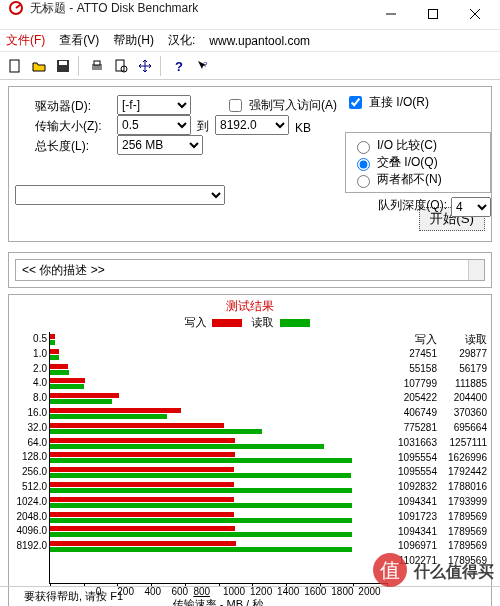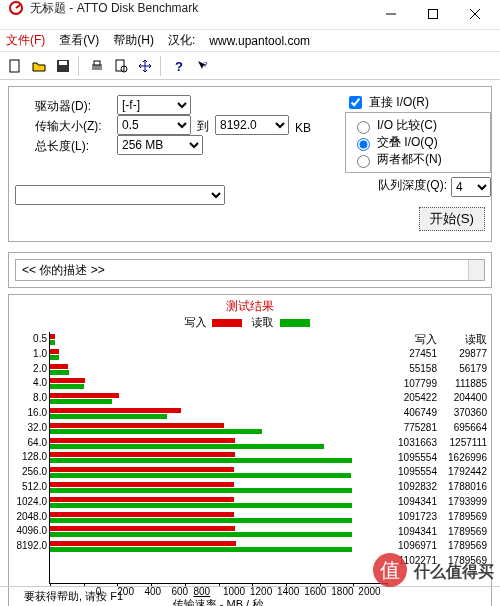--- a/index.html
+++ b/index.html
@@ -221,35 +221,39 @@
       </svg>
     </div>
 </div>
 
 <div class="panel" style="position:relative">
   <div class="groupbox" style="min-height:130px">
     <div class="ctrl-row" style="position:relative">
       <span class="lbl">驱动器(D):</span>
       <select class="sel"><option>[-f-]</option></select>
       <span style="width:22px"></span>
+      <label class="chk">
+          <input type="checkbox" style="">
+          <span>强制写入访问(A)</span>
+        </label>
     </div>
     <div class="ctrl-row">
       <span class="lbl">传输大小(Z):</span>
       <select class="sel"><option>0.5</option></select>
       <span>到</span>
       <select class="sel"><option>8192.0</option></select>
       <span>KB</span>
     </div>
     <div class="ctrl-row">
       <span class="lbl">总长度(L):</span>
       <select class="sel" style="width:86px"><option>256 MB</option></select>
     </div>
 
     <div class="right-opts">
-      <label class="chk" style="margin-bottom:0">
+      <label class="chk" style="margin-bottom:20px">
           <input type="checkbox" checked="" style="">
           <span>直接 I/O(R)</span>
         </label>
       <div class="opt-box">
         <label class="rad">
             <input type="radio" name="io" style="">
             <span>I/O 比较(C)</span>
           </label>
         <label class="rad">
             <input type="radio" name="io" checked="" style="">

